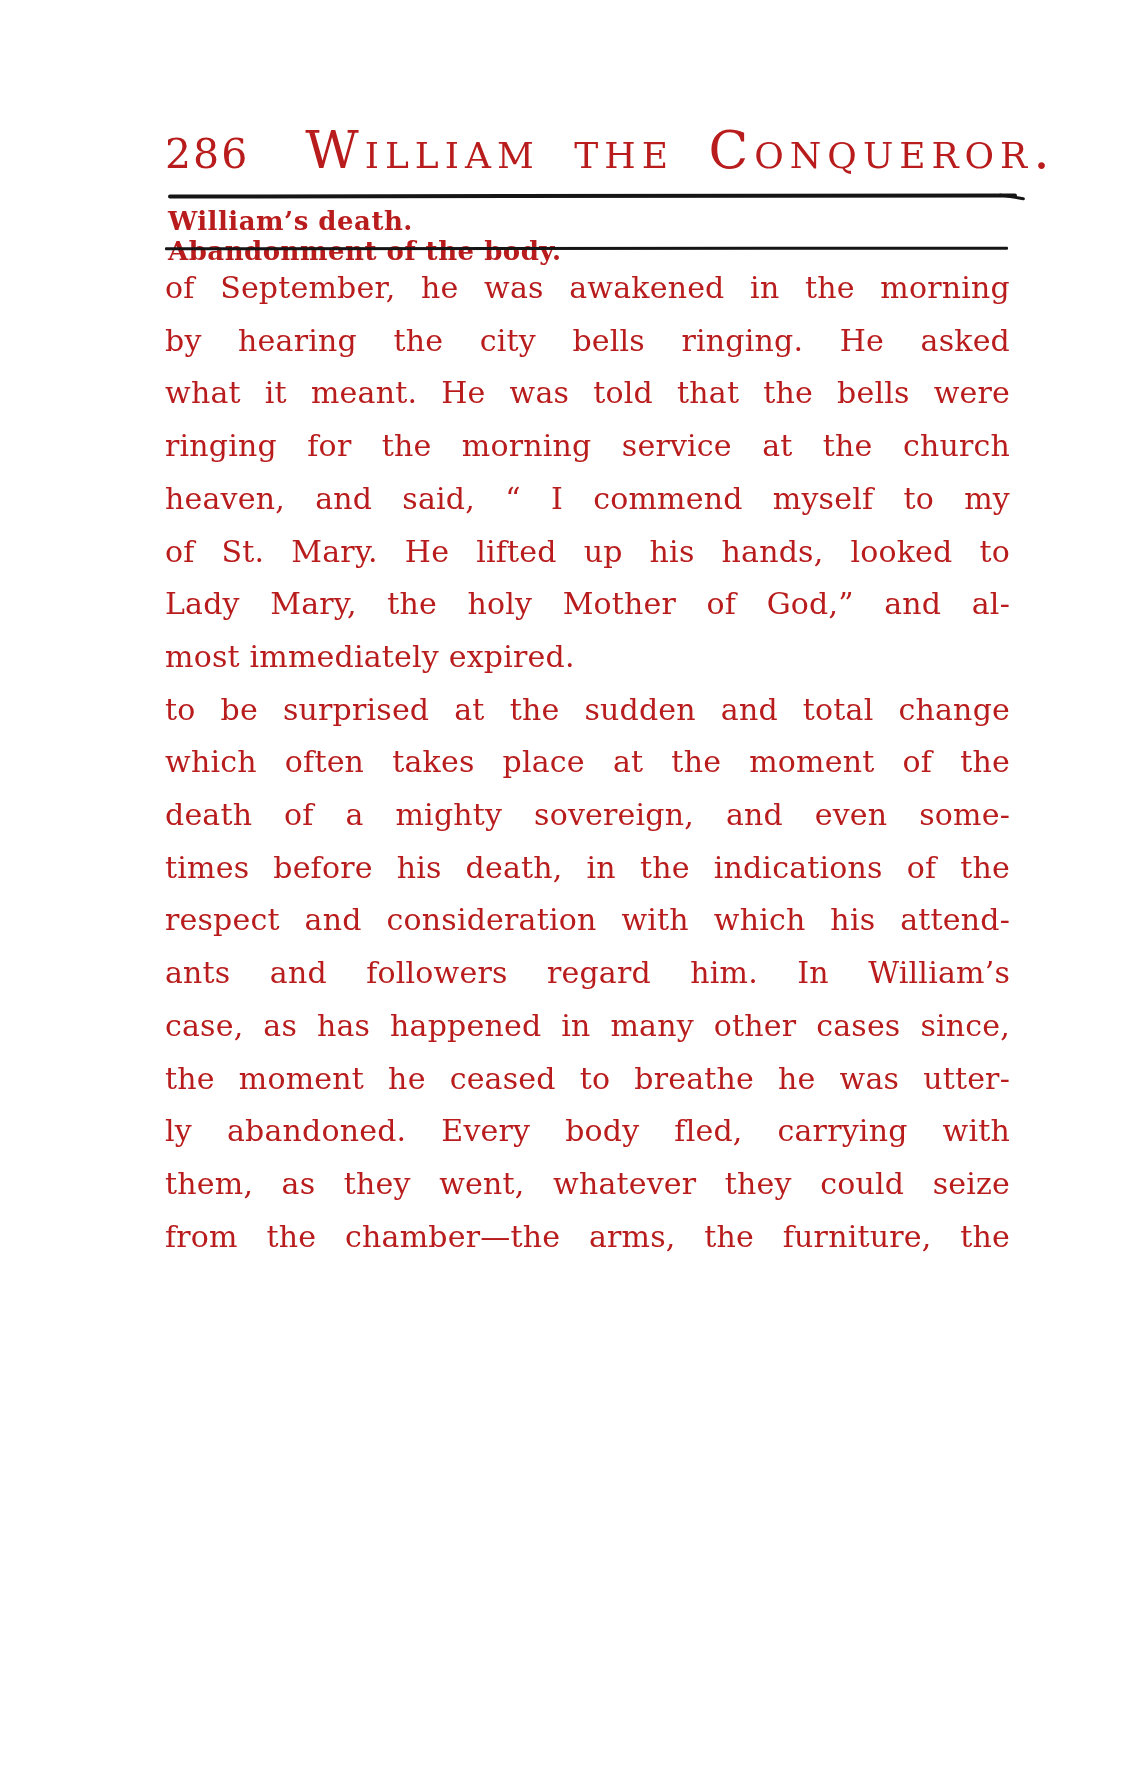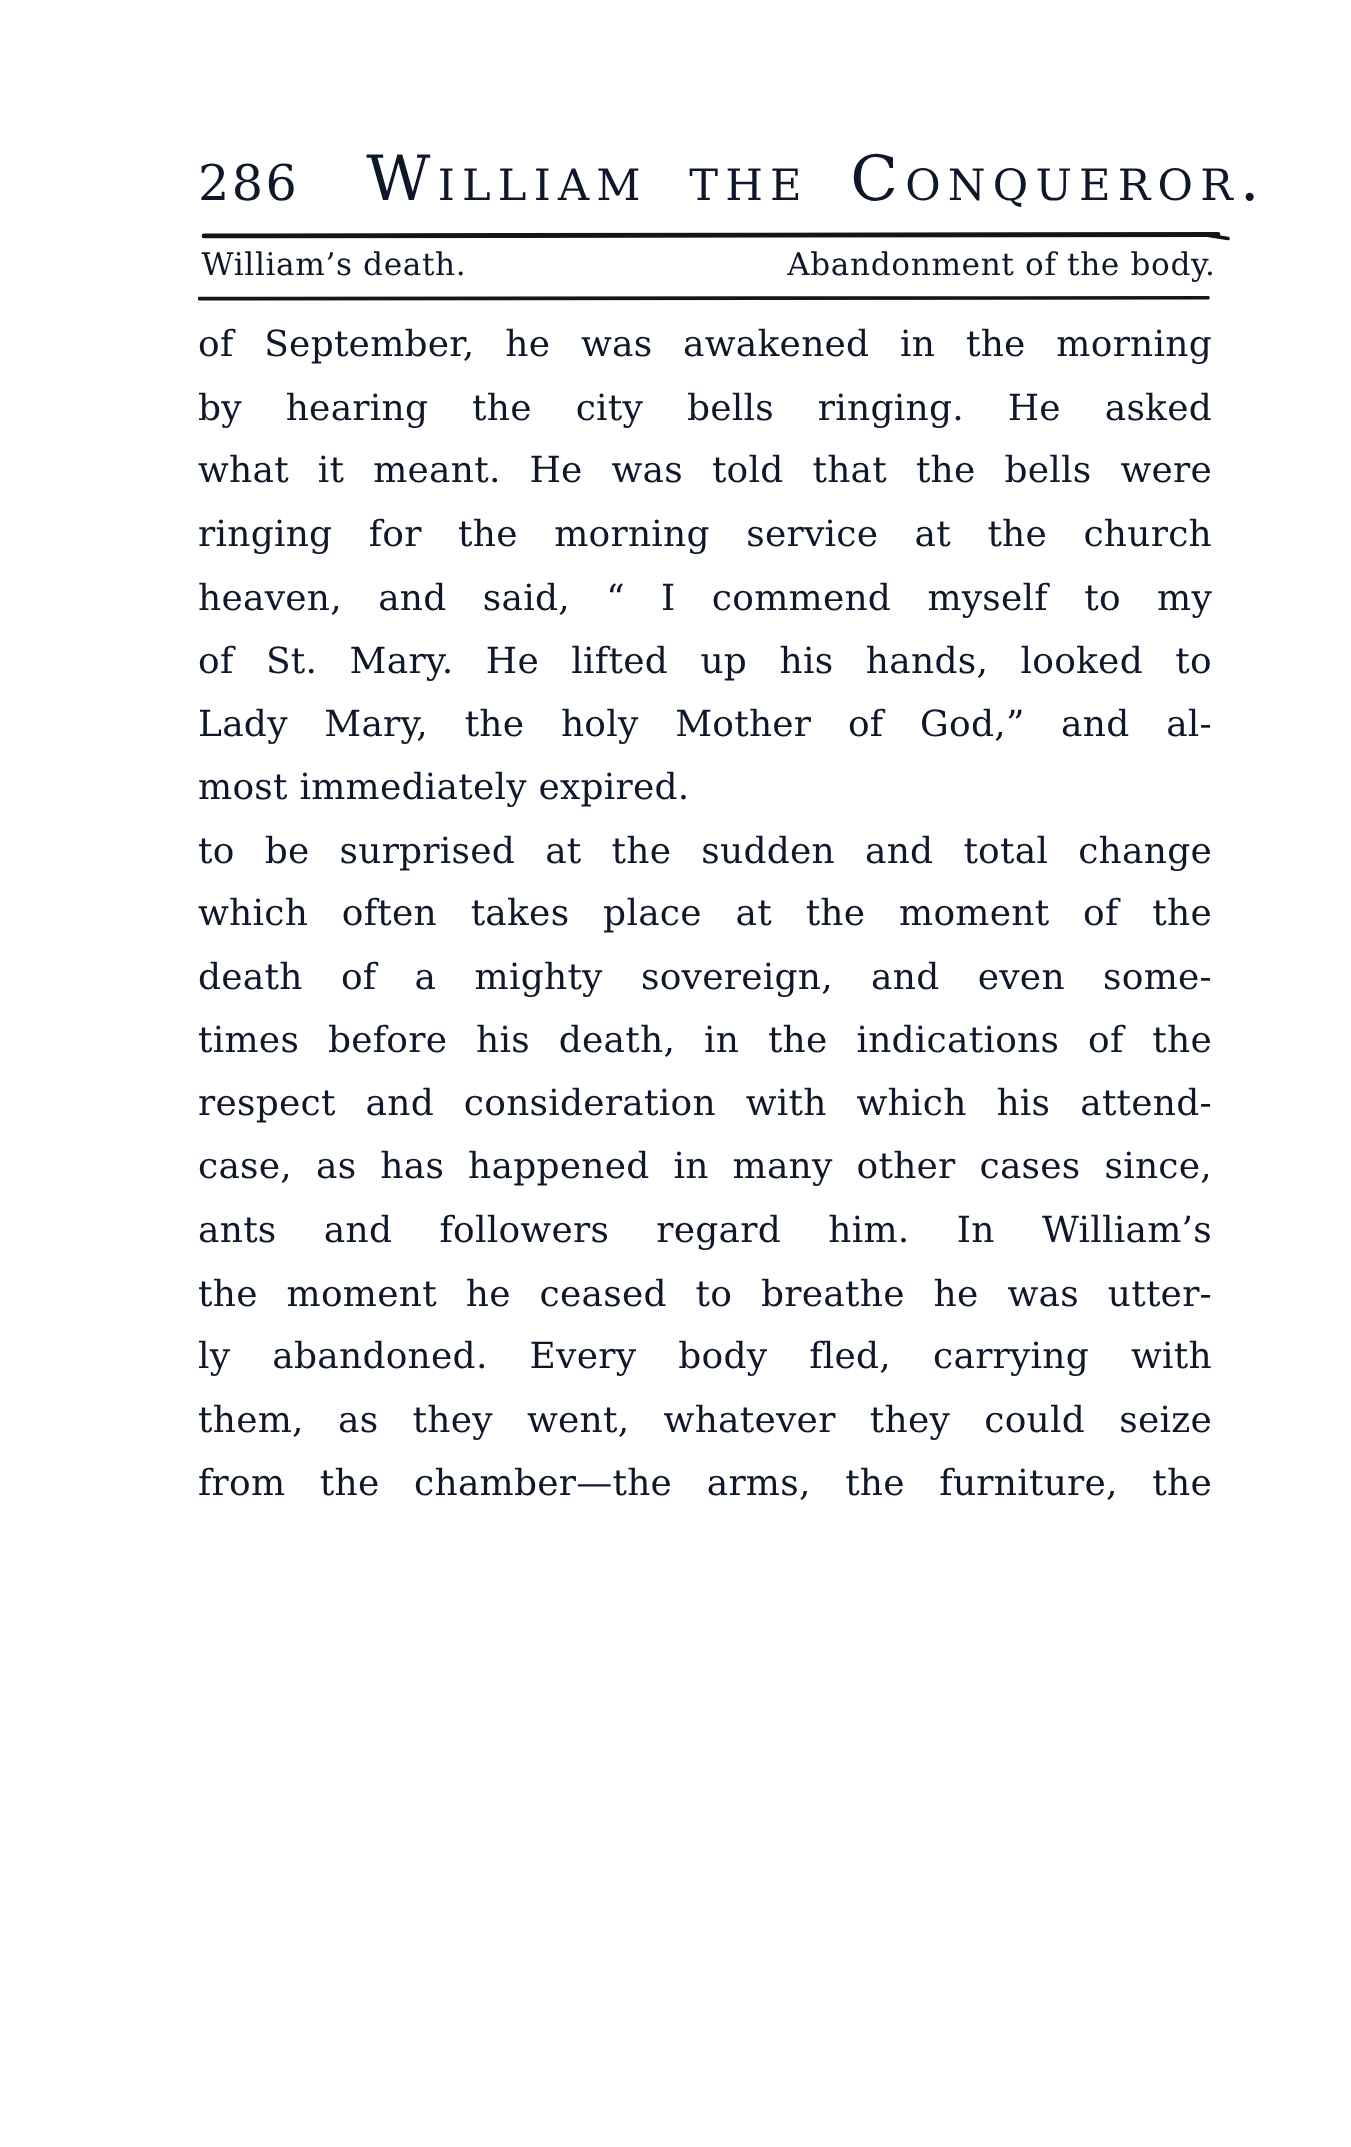--- a/index.html
+++ b/index.html
@@ -4,21 +4,21 @@
 <style>
   html, body { margin: 0; padding: 0; }
   body { background: #e8e8e8; }
   .page {
     position: relative;
     width: 1126px;
     height: 1789px;
     background: #ffffff;
     overflow: hidden;
     font-family: "DejaVu Serif", "Liberation Serif", serif;
-    color: #0f172a;
+    color: #b91c1c;
   }
   .running-head {
     position: absolute;
     left: 165px;
     top: 120px;
     display: flex;
     align-items: baseline;
     gap: 56px;
     white-space: nowrap;
   }
@@ -64,24 +64,25 @@
     border-radius: 1px;
   }
   .guide-row {
     position: absolute;
     left: 168px;
     top: 206px;
     width: 845px;
     display: flex;
     justify-content: space-between;
     align-items: baseline;
-    font-weight: 400;
+    font-weight: 700;
     font-size: 26px;
     letter-spacing: 0.5px;
     white-space: nowrap;
+    flex-direction: column;
   }
   .body-text {
     position: absolute;
     left: 165px;
     top: 262px;
     width: 845px;
   }
   .line {
     font-size: 30px;
     line-height: 52.7px;
@@ -123,22 +124,22 @@
     <div class="line">heaven, and said, “ I commend myself to my</div>
     <div class="line">of St. Mary.  He lifted up his hands, looked to</div>
     <div class="line">Lady Mary, the holy Mother of God,” and al-</div>
     <div class="line par-end">most immediately expired.</div>
 
     <div class="line">to be surprised at the sudden and total change</div>
     <div class="line">which often takes place at the moment of the</div>
     <div class="line">death of a mighty sovereign, and even some-</div>
     <div class="line">times before his death, in the indications of the</div>
     <div class="line">respect and consideration with which his attend-</div>
+    <div class="line">ants and followers regard him.  In William’s</div>
     <div class="line">case, as has happened in many other cases since,</div>
-    <div class="line">ants and followers regard him.  In William’s</div>
     <div class="line">the moment he ceased to breathe he was utter-</div>
     <div class="line">ly abandoned.  Every body fled, carrying with</div>
     <div class="line">them, as they went, whatever they could seize</div>
     <div class="line">from the chamber—the arms, the furniture, the</div>
 
   </main>
 
 </div>
 
 </body></html>

